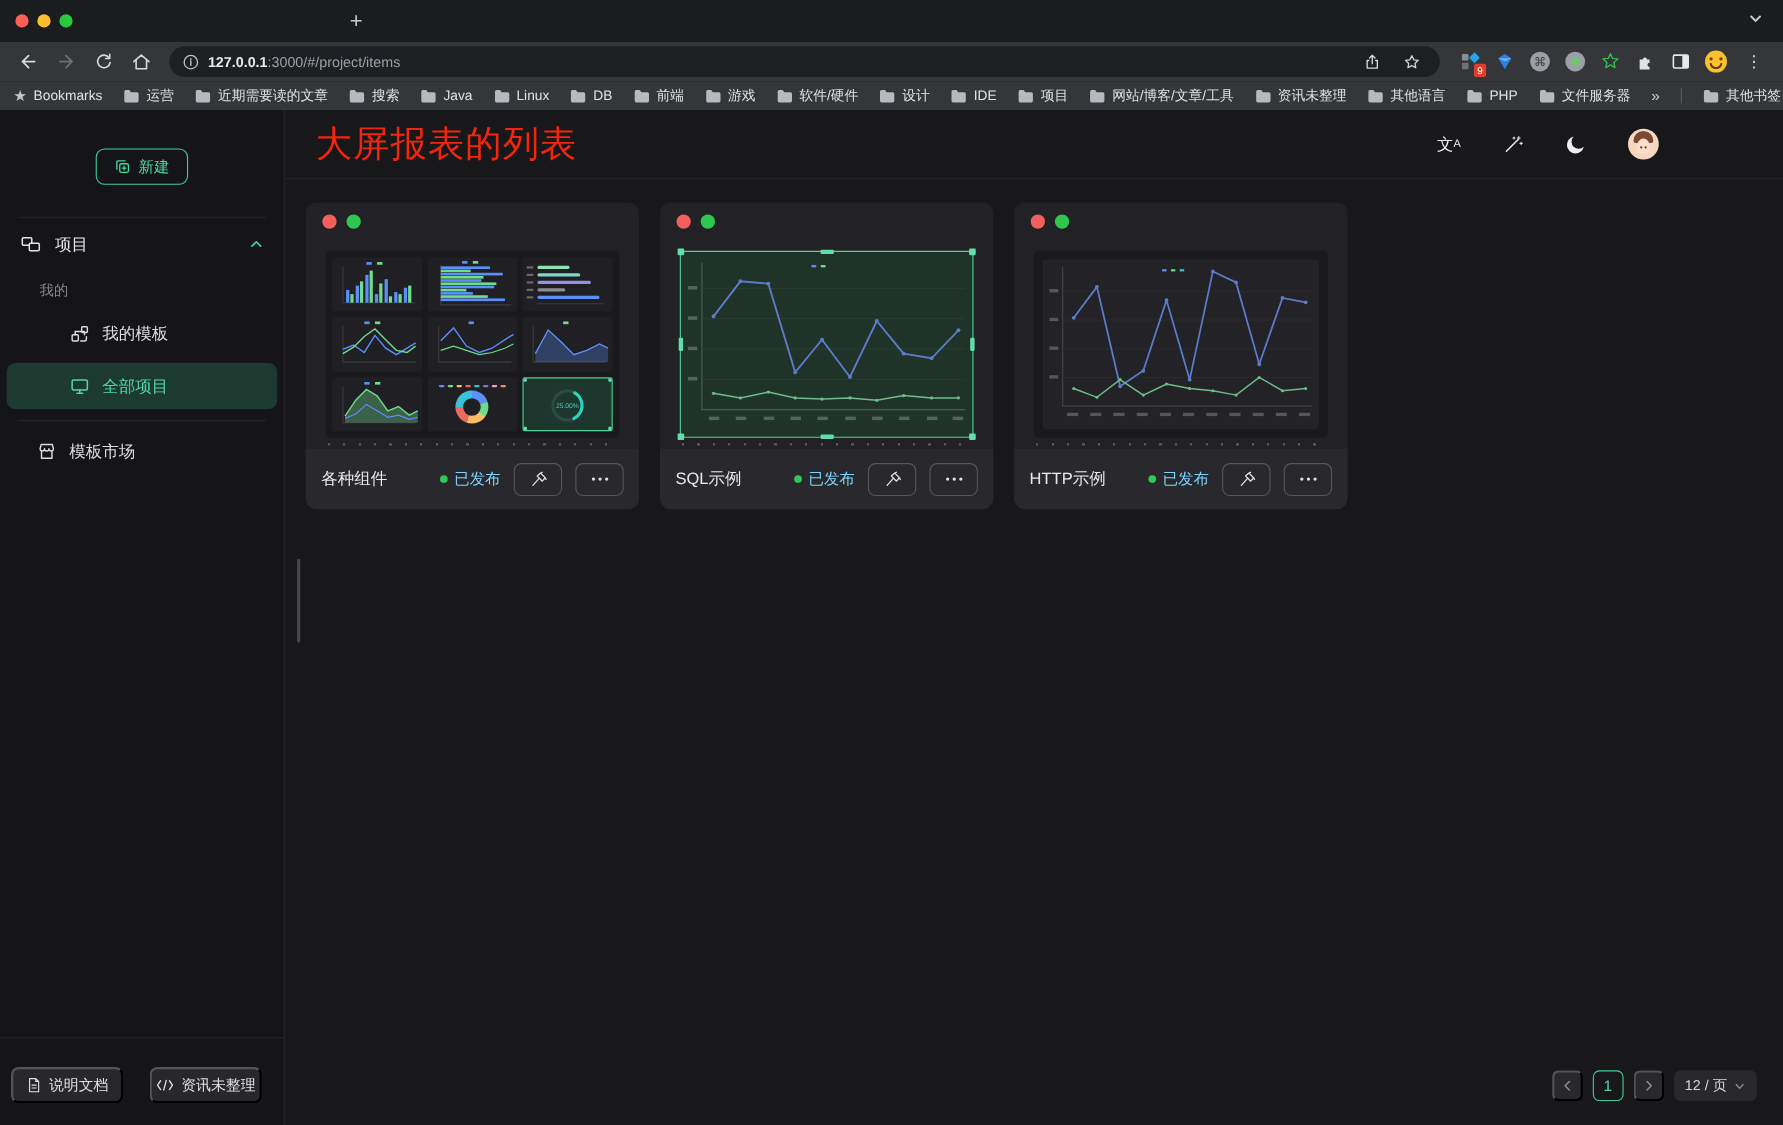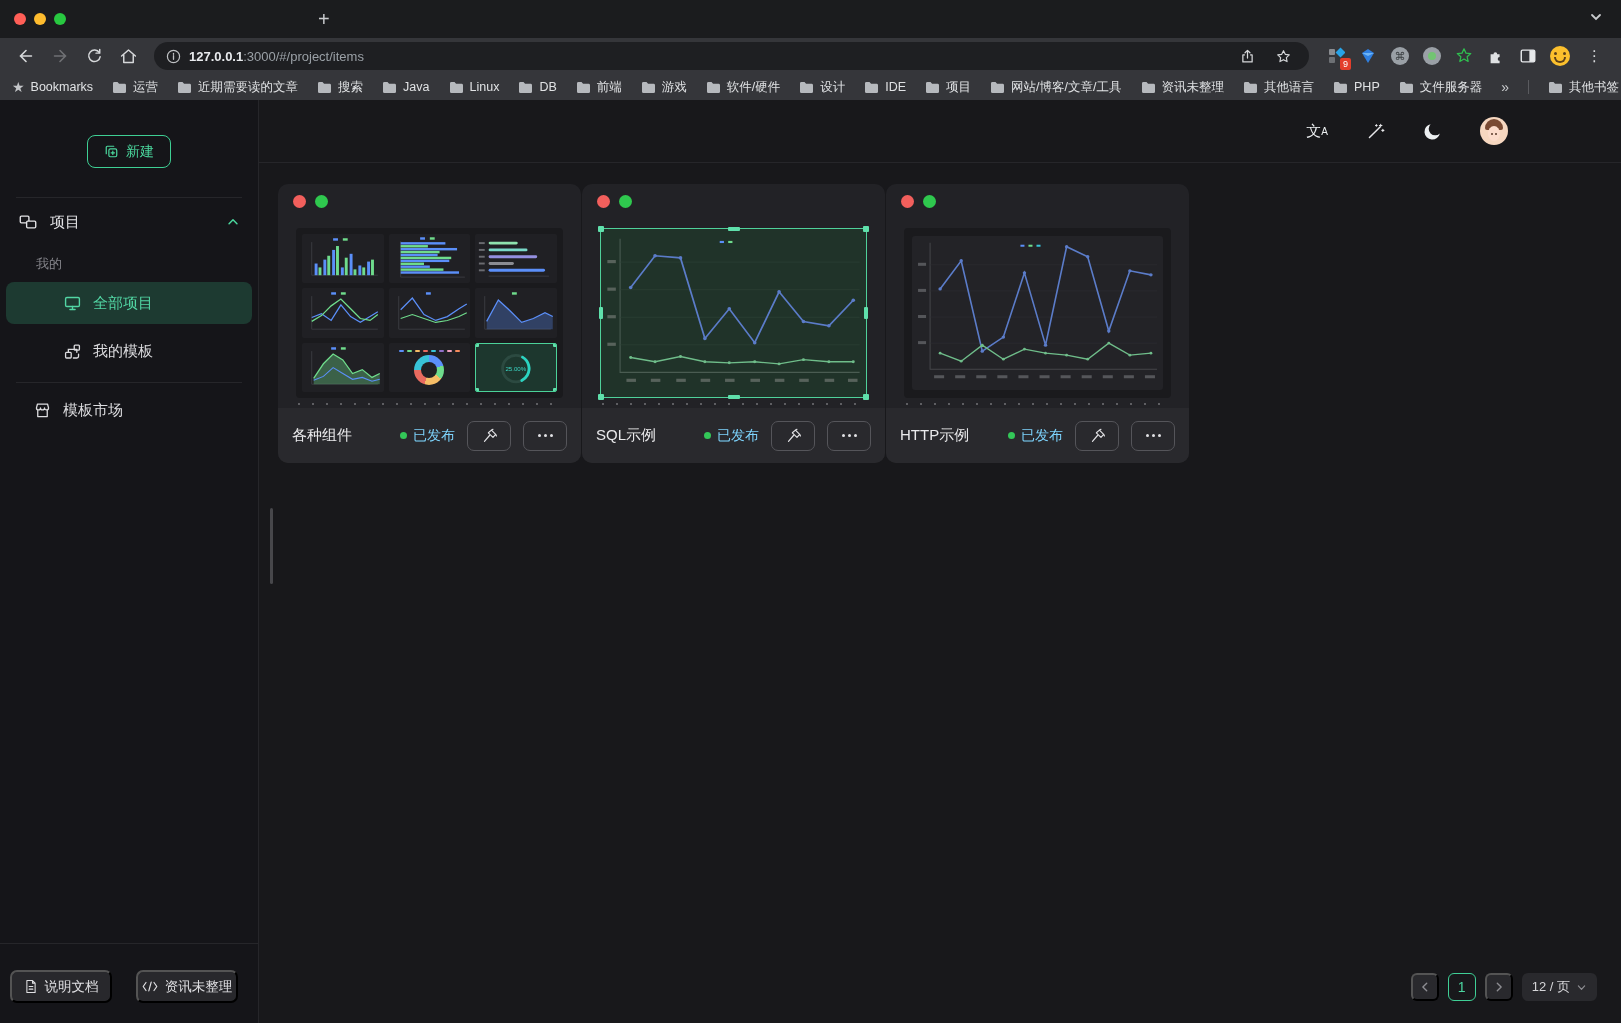--- a/index.html
+++ b/index.html
@@ -73,21 +73,21 @@
   .header-icons { margin-left:auto; display:flex; align-items:center; gap:38px; color:#e6e6e9; }
   .hicon { display:flex; align-items:center; justify-content:center; }
   .trans-ic { font-size:15px; color:#eceff1; }
   .trans-ic small { font-size:10px; vertical-align:-3px; }
   .avatar { width:28px; height:28px; border-radius:50%; background:#f6d7c0; overflow:hidden; position:relative; }
   .avatar .hair { position:absolute; top:2px; left:5px; right:5px; height:11px; border-radius:9px 9px 2px 2px; background:#7a4a32; }
   .avatar .face { position:absolute; top:9px; left:8px; right:8px; bottom:4px; border-radius:50%; background:#fcdccb; }
   .avatar .e { position:absolute; top:16px; width:2px; height:2px; background:#5a3b2a; border-radius:50%; }
   .avatar .e.l{left:11px;} .avatar .e.r{right:11px;}
 
-  .cards { position:absolute; left:19px; top:84px; display:flex; gap:1px; }
+  .cards { position:absolute; left:19px; top:84px; display:flex; gap:19px; }
   .card { width:303px; height:279px; background:#222226; border-radius:10px; position:relative; }
   .card-dots { position:absolute; left:15px; top:11px; display:flex; gap:9px; }
   .card-dots span { width:13px; height:13px; border-radius:50%; }
   .cd-red{background:#f25f5c;} .cd-green{background:#2fc84e;}
   .preview { position:absolute; left:18px; top:44px; width:267px; height:170px; background:#1a1a1d; border-radius:4px; }
   .preview.selected { background:#203329; border:1px solid #4fd19a; }
   .handle { position:absolute; background:#5fe0ab; border-radius:1px; }
   .h-tl{left:-3px;top:-3px;width:6px;height:6px;} .h-tr{right:-3px;top:-3px;width:6px;height:6px;}
   .h-bl{left:-3px;bottom:-3px;width:6px;height:6px;} .h-br{right:-3px;bottom:-3px;width:6px;height:6px;}
   .h-t{left:50%;top:-2px;width:12px;height:4px;margin-left:-6px;} .h-b{left:50%;bottom:-2px;width:12px;height:4px;margin-left:-6px;}
@@ -375,37 +375,37 @@
         <span>项目</span>
         <span class="chev">
           <svg width="14" height="14" viewBox="0 0 16 16">
               <path d="M3.5 10 L8 5.5 L12.5 10" stroke="currentColor" stroke-width="1.7" fill="none" stroke-linecap="round" stroke-linejoin="round"></path>
             </svg>
         </span>
       </div>
 
       <div class="side-label">我的</div>
 
-      <div class="side-item lvl2 active">
-        <svg width="19" height="19" viewBox="0 0 22 22">
-          <rect x="3" y="4" width="16" height="10.5" rx="1.5" stroke="currentColor" stroke-width="1.6" fill="none"></rect>
-          <path d="M8 18 h6 M11 14.5 V18" stroke="currentColor" stroke-width="1.6" stroke-linecap="round"></path>
-        </svg>
-        <span>全部项目</span>
-      </div>
-
       <div class="side-item lvl2">
         <svg width="19" height="19" viewBox="0 0 22 22">
           <rect x="3" y="12" width="6.5" height="6.5" rx="1" stroke="currentColor" stroke-width="1.5" fill="none"></rect>
           <rect x="13" y="3.5" width="6" height="6" rx="1" stroke="currentColor" stroke-width="1.5" fill="none"></rect>
           <path d="M6.2 12 V8.5 H16 M16 9.5 v2.5 M12 18.5 h4 a2 2 0 0 0 2-2 v-2.5" stroke="currentColor" stroke-width="1.5" fill="none" stroke-linecap="round"></path>
         </svg>
         <span>我的模板</span>
       </div>
 
+      <div class="side-item lvl2 active">
+        <svg width="19" height="19" viewBox="0 0 22 22">
+          <rect x="3" y="4" width="16" height="10.5" rx="1.5" stroke="currentColor" stroke-width="1.6" fill="none"></rect>
+          <path d="M8 18 h6 M11 14.5 V18" stroke="currentColor" stroke-width="1.6" stroke-linecap="round"></path>
+        </svg>
+        <span>全部项目</span>
+      </div>
+
       <div class="side-div" style="margin-top:10px"></div>
 
       <div class="side-item lvl1">
         <svg width="19" height="19" viewBox="0 0 22 22">
           <path d="M4 8 L5.2 3.5 H16.8 L18 8 M4 8 a2.33 2.33 0 0 0 4.66 0 a2.33 2.33 0 0 0 4.66 0 a2.33 2.33 0 0 0 4.68 0 M5.5 11 V18 H16.5 V11" stroke="currentColor" stroke-width="1.5" fill="none" stroke-linecap="round" stroke-linejoin="round"></path>
         </svg>
         <span>模板市场</span>
       </div>
 
       <div class="side-footer">
@@ -419,20 +419,21 @@
           <svg width="16" height="13" viewBox="0 0 20 14">
             <path d="M5 2 L1.5 7 L5 12 M15 2 L18.5 7 L15 12 M11.5 1.5 L8.5 12.5" stroke="currentColor" stroke-width="1.5" fill="none" stroke-linecap="round" stroke-linejoin="round"></path>
           </svg>
           <span>资讯未整理</span>
         </button>
       </div>
     </aside>
 
     <main class="main">
       <div class="page-header">
+        <span class="page-title">大屏报表的列表</span>
         <div class="header-icons">
           <span class="hicon trans-ic">文<small>A</small></span>
           <span class="hicon">
             <svg width="19" height="19" viewBox="0 0 22 22">
                 <path d="M4 18 L14 8 M14 8 l2.2-2.2" stroke="#e6e6e9" stroke-width="1.7" fill="none" stroke-linecap="round"></path>
                 <path d="M17 2.5 v3 M15.5 4 h3 M19.5 8.5 v2.4 M18.3 9.7 h2.4 M12 3 v2 M11 4 h2" stroke="#e6e6e9" stroke-width="1.2" stroke-linecap="round"></path>
               </svg>
           </span>
           <span class="hicon">
             <svg width="19" height="19" viewBox="0 0 22 22">

